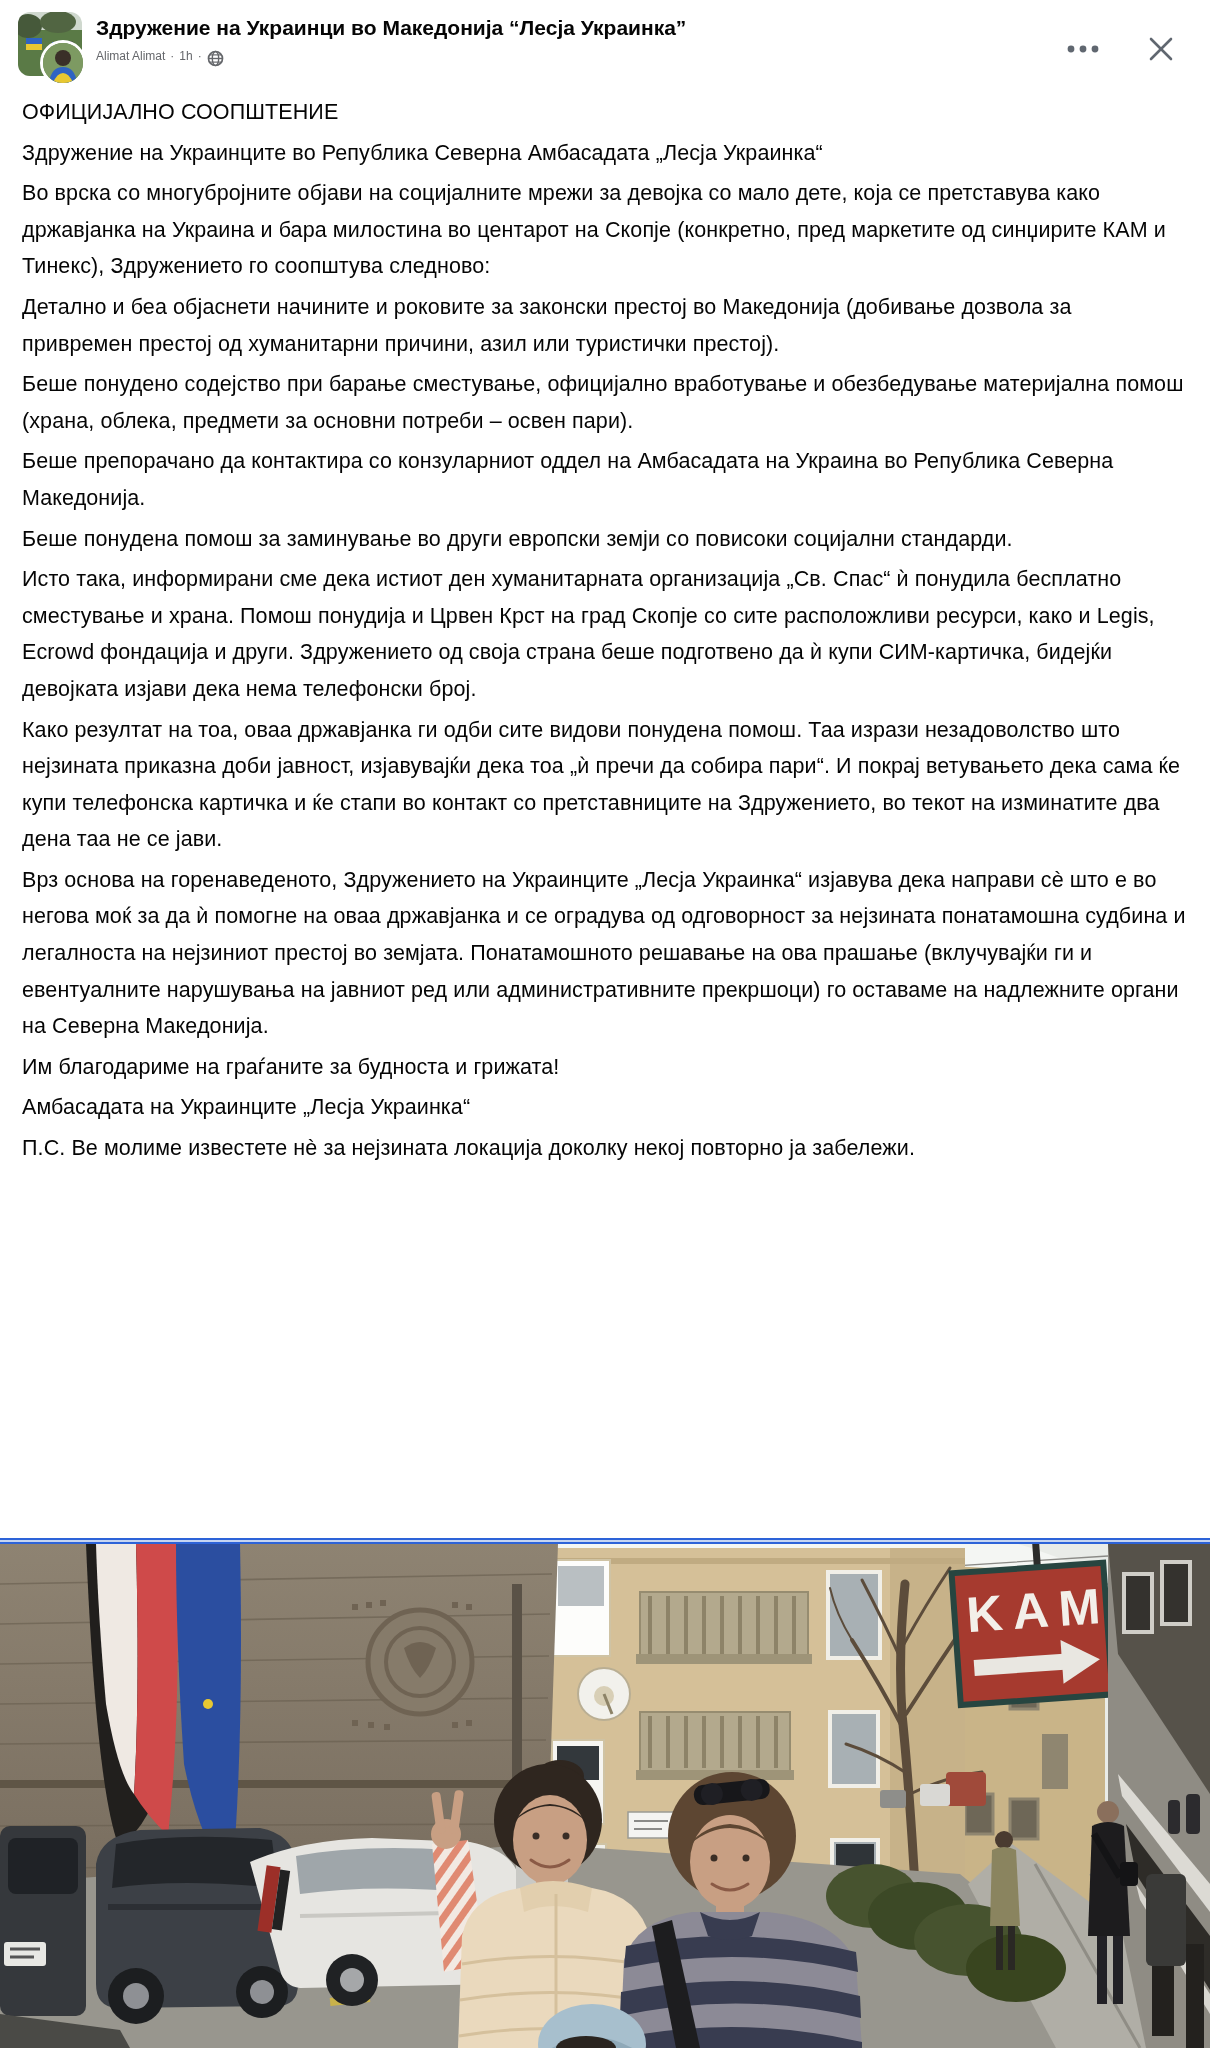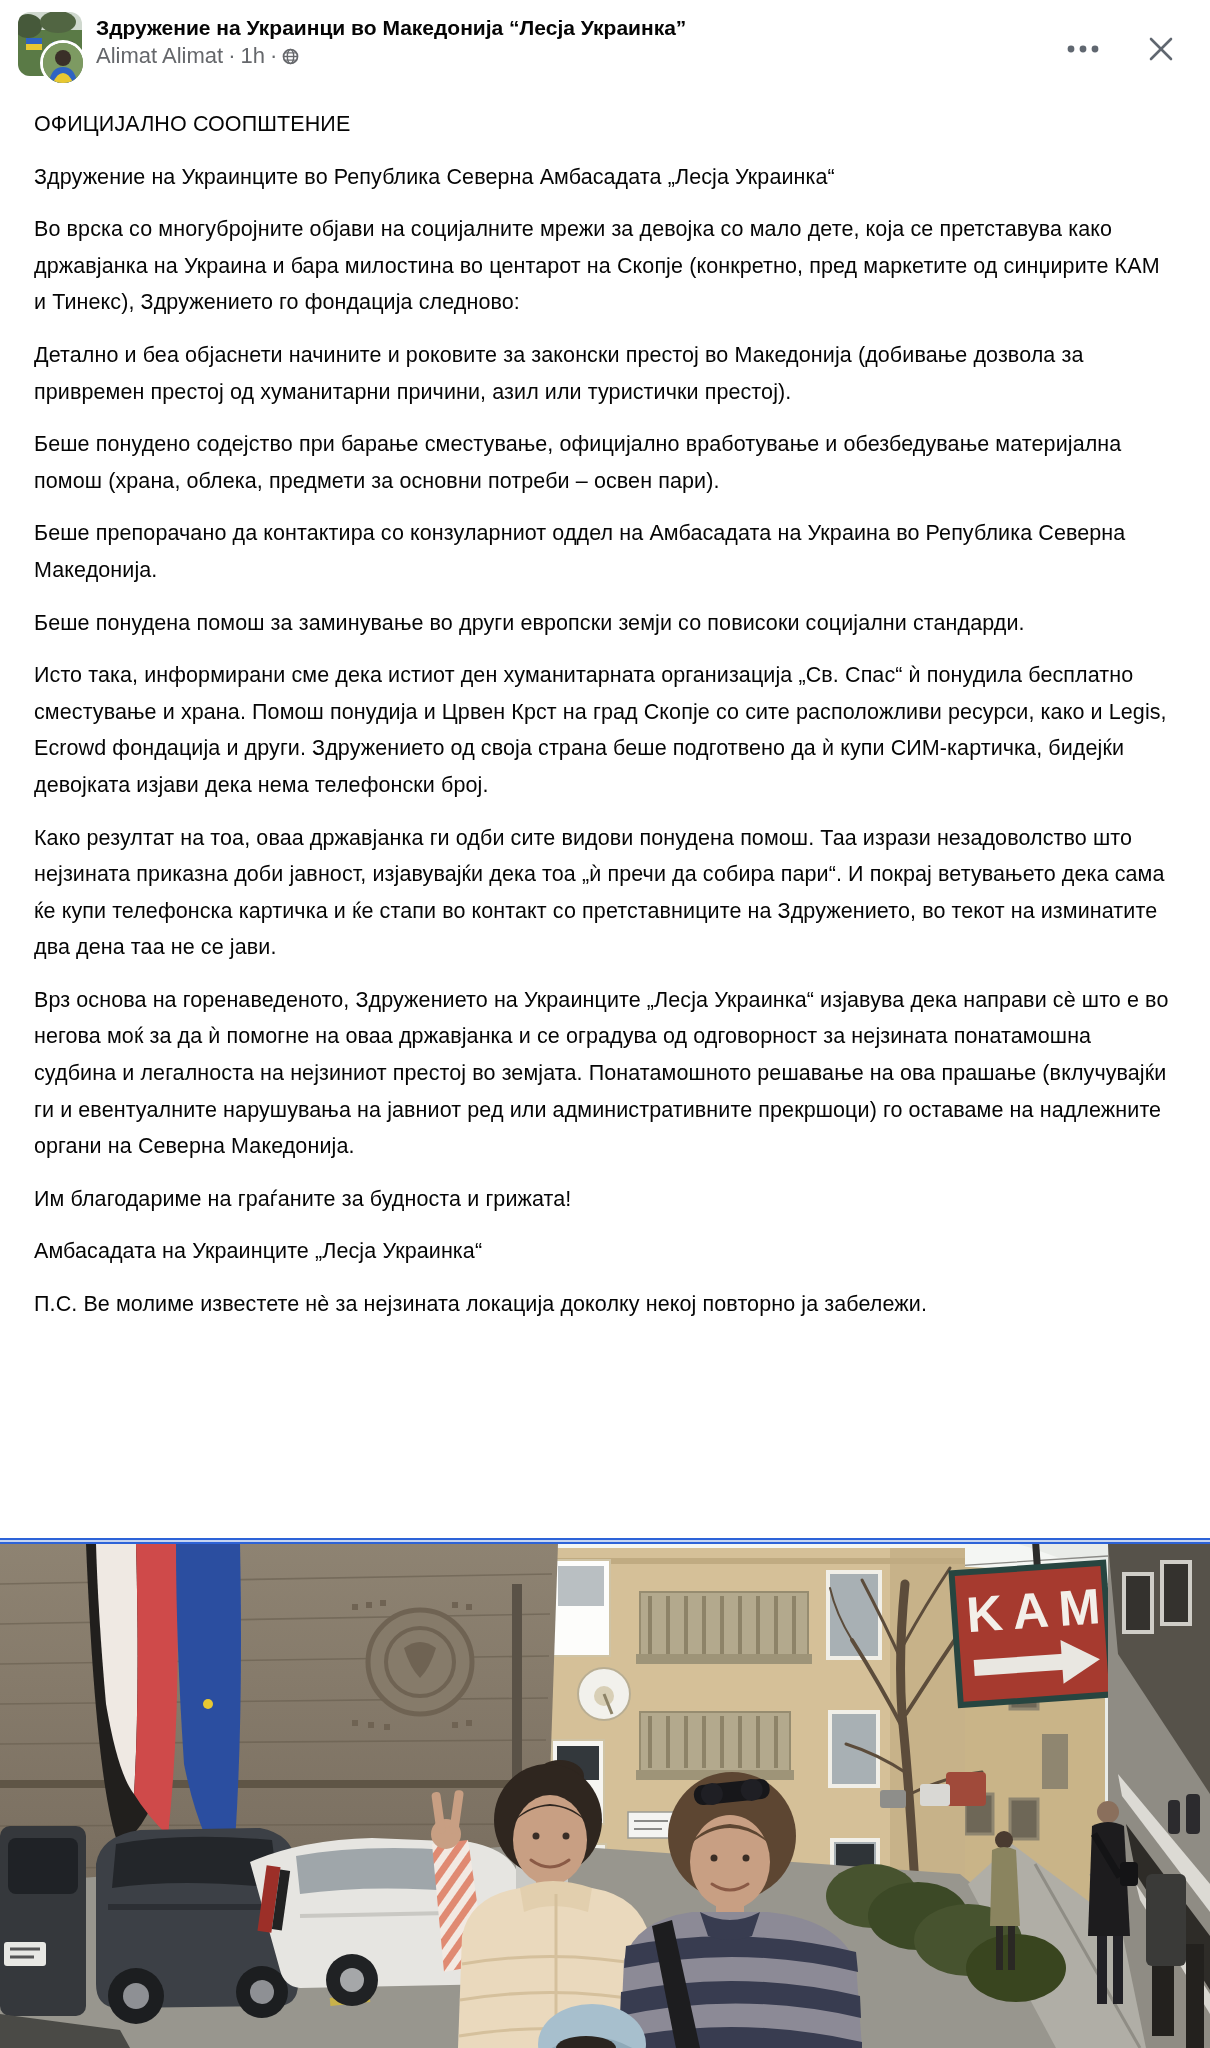--- a/index.html
+++ b/index.html
@@ -13,31 +13,31 @@
   
   .header { display:flex; align-items:flex-start; padding:12px 16px 0 18px; }
   .avatar-wrap { position:relative; width:64px; height:64px; flex:0 0 auto; }
   .avatar-square { width:64px; height:64px; border-radius:12px; overflow:hidden; display:block; }
   .avatar-circle {
     position:absolute; right:-4px; bottom:-10px; width:40px; height:40px;
     border-radius:50%; overflow:hidden; border:3px solid #fff; background:#6a8a52;
   }
   .head-text { margin-left:14px; padding-top:2px; min-width:0; }
   .page-name { font-size:21px; font-weight:bold; color:#050505; line-height:28px; }
-  .meta { margin-top:3px; font-size:22px; color:#65676B; display:flex; align-items:center; gap:5px; line-height:22px; }
+  .meta { margin-top:3px; font-size:12px; color:#65676B; display:flex; align-items:flex-end; gap:5px; line-height:22px; }
   .meta a { color:#65676B; text-decoration:none; }
   .head-actions { margin-left:auto; display:flex; align-items:center; gap:38px; padding:18px 14px 0 0; }
   .icon-btn { background:none; border:none; padding:4px; cursor:pointer; line-height:0; }
 
   
   .post-text {
     padding:14px 20px 0 18px; font-size:21.5px; line-height:36.6px; color:#050505;
     height:1424px; overflow:hidden; box-sizing:border-box; letter-spacing:0.1px;
   }
-  .post-text p { margin:16px; }
+  .post-text p { margin:4px; }
 
   
   .photo-wrap { position:absolute; left:0; right:0; top:1538px; bottom:0; }
   .ring-a { height:2px; background:#2d63d8; }
   .ring-b { height:2px; background:#c6d5f2; }
   .photo-svg { display:block; width:1210px; height:504px; }
 </style>
 </head>
 <body>
 
@@ -102,21 +102,21 @@
             <line x1="25" y1="5" x2="5" y2="25" stroke="#606770" stroke-width="2.6" stroke-linecap="round"></line>
           </svg>
         </span>
       </button>
     </div>
   </div>
 
   <div class="post-text">
     <p>ОФИЦИЈАЛНО СООПШТЕНИЕ</p>
     <p>Здружение на Украинците во Република Северна Амбасадата „Лесја Украинка“</p>
-    <p>Во врска со многубројните објави на социјалните мрежи за девојка со мало дете, која се претставува како државјанка на Украина и бара милостина во центарот на Скопје (конкретно, пред маркетите од синџирите КАМ и Тинекс), Здружението го фондација следново:</p>
+    <p>Во врска со многубројните објави на социјалните мрежи за девојка со мало дете, која се претставува како државјанка на Украина и бара милостина во центарот на Скопје (конкретно, пред маркетите од синџирите КАМ и Тинекс), Здружението го соопштува следново:</p>
     <p>Детално и беа објаснети начините и роковите за законски престој во Македонија (добивање дозвола за привремен престој од хуманитарни причини, азил или туристички престој).</p>
     <p>Беше понудено содејство при барање сместување, официјално вработување и обезбедување материјална помош (храна, облека, предмети за основни потреби – освен пари).</p>
     <p>Беше препорачано да контактира со конзуларниот оддел на Амбасадата на Украина во Република Северна Македонија.</p>
     <p>Беше понудена помош за заминување во други европски земји со повисоки социјални стандарди.</p>
     <p>Исто така, информирани сме дека истиот ден хуманитарната организација „Св. Спас“ ѝ понудила бесплатно сместување и храна. Помош понудија и Црвен Крст на град Скопје со сите расположливи ресурси, како и  Legis, Ecrowd фондација и други. Здружението од своја страна беше подготвено да ѝ купи СИМ-картичка, бидејќи девојката изјави дека нема телефонски број.</p>
     <p>Како резултат на тоа, оваа државјанка ги одби сите видови понудена помош. Таа изрази незадоволство што нејзината приказна доби јавност, изјавувајќи дека тоа „ѝ пречи да собира пари“. И покрај ветувањето дека сама ќе купи телефонска картичка и ќе стапи во контакт со претставниците на Здружението, во текот на изминатите два дена таа не се јави.</p>
     <p>Врз основа на горенаведеното, Здружението на Украинците „Лесја Украинка“ изјавува дека направи сè што е во негова моќ за да ѝ помогне на оваа државјанка и се оградува од одговорност за нејзината понатамошна судбина и легалноста на нејзиниот престој во земјата. Понатамошното решавање на ова прашање (вклучувајќи ги и евентуалните нарушувања на јавниот ред или административните прекршоци) го оставаме на надлежните органи на Северна Македонија.</p>
     <p>Им благодариме на граѓаните за будноста и грижата!</p>
     <p>Амбасадата на Украинците „Лесја Украинка“</p>
     <p>П.С. Ве молиме известете нè за нејзината локација доколку некој повторно ја забележи.</p>

